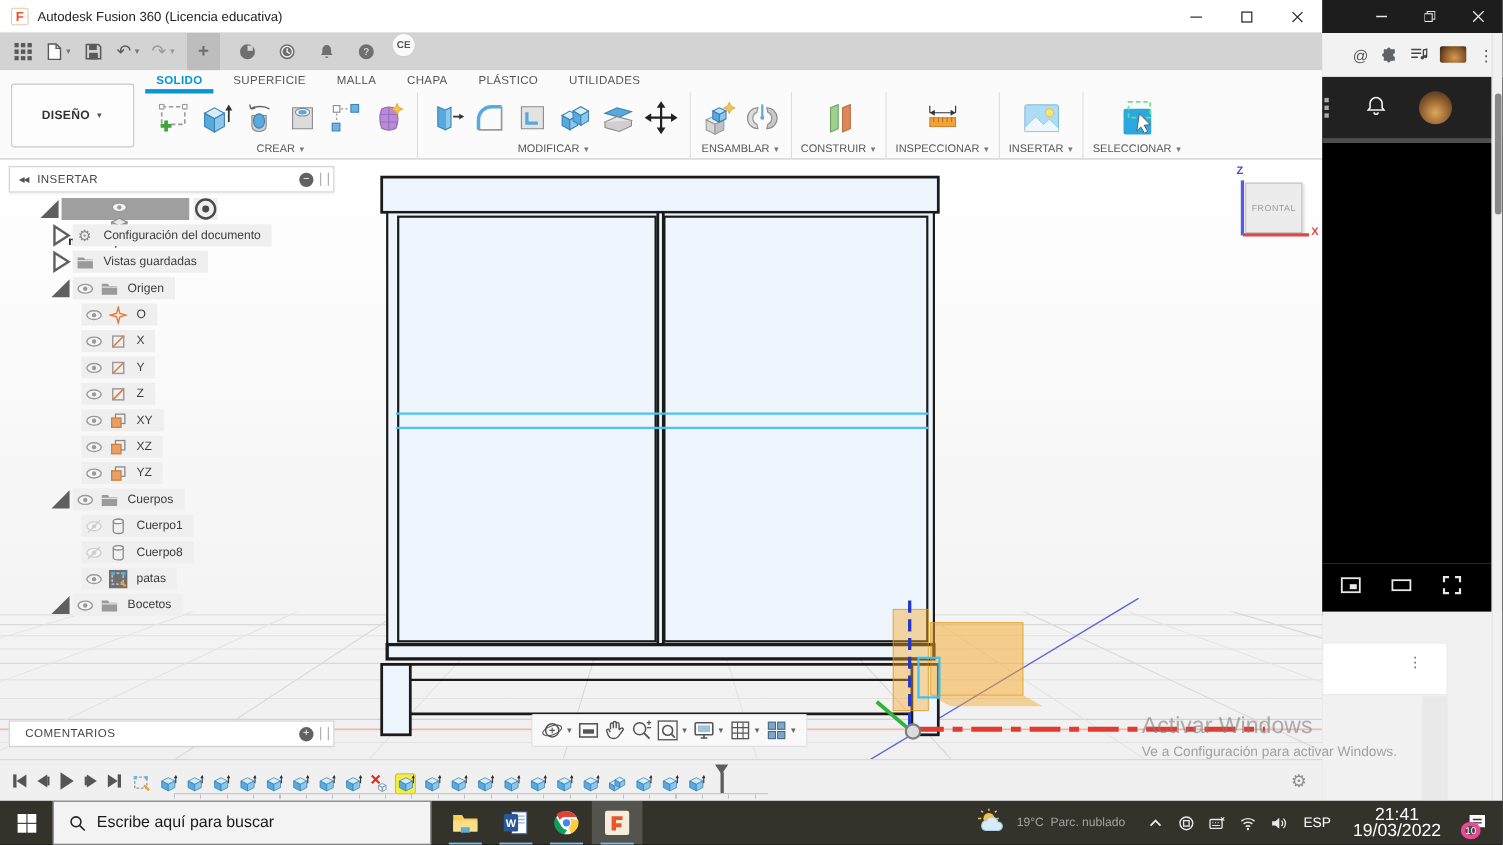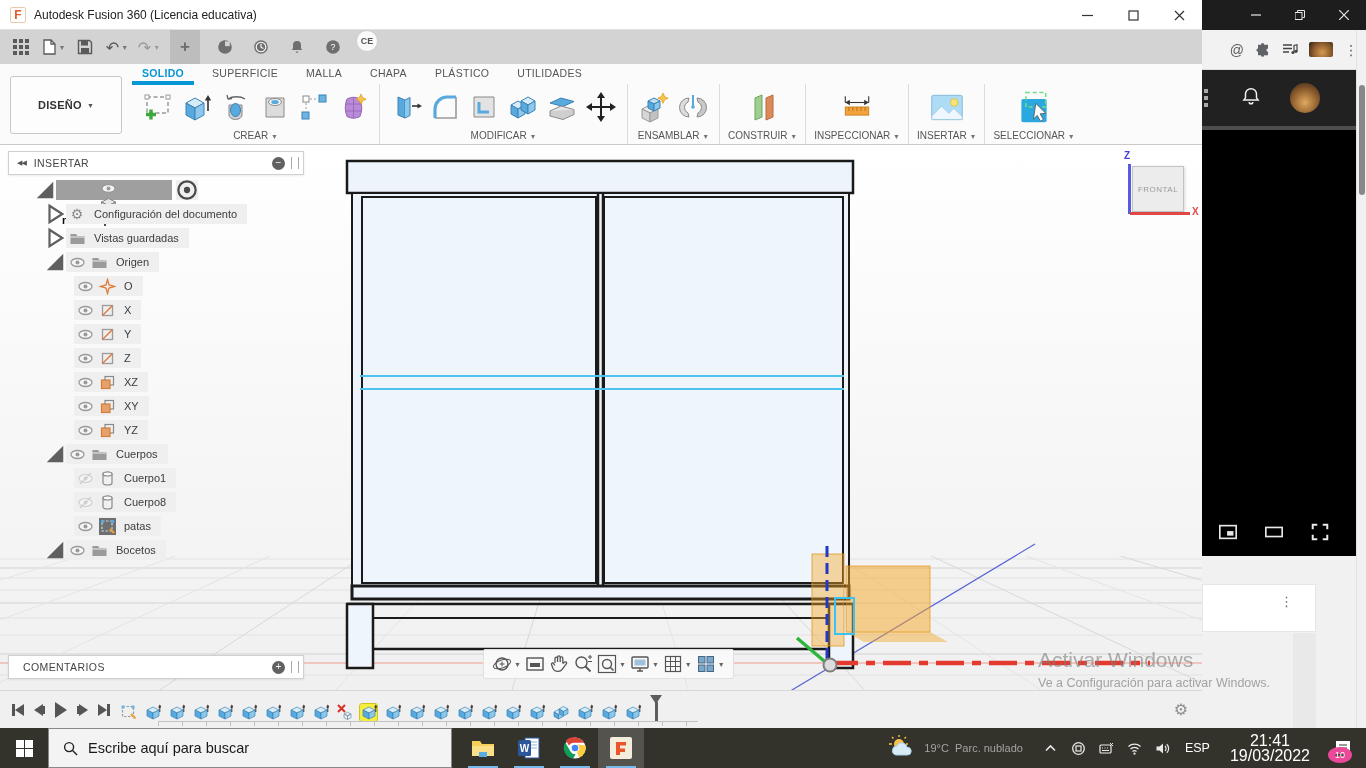--- a/index.html
+++ b/index.html
@@ -129,41 +129,41 @@
   .yt-card .kebab { position:absolute; right:22px; top:14px; color:#666; font-size:13px; letter-spacing:0; line-height:6px; }
   .yt-colshade { position:absolute; left:91px; top:73px; width:23px; bottom:0; background:#e9e9e9; }
   .c-scroll { position:absolute; right:0; top:30px; width:10px; bottom:0; background:#f1f1f1; border-left:1px solid #e2e2e2; }
   .c-thumb { position:absolute; left:2px; top:55px; width:6px; height:110px; background:#888; border-radius:3px; }
 
   
   .taskbar { position:absolute; left:0; top:728px; width:1366px; height:40px; background:#34332b; display:flex; align-items:center; }
   .tb-start { width:48px; height:40px; display:flex; align-items:center; justify-content:center; }
   .win-logo { display:grid; grid-template-columns:8px 8px; grid-template-rows:8px 8px; gap:1px; }
   .win-logo i { background:#fff; }
-  .tb-search { width:404px; height:40px; background:#f3f3f3; border:1px solid #888; display:flex; align-items:center; padding-left:14px; gap:10px; }
+  .tb-search { width:344px; height:40px; background:#f3f3f3; border:1px solid #888; display:flex; align-items:center; padding-left:14px; gap:10px; }
   .tb-search svg { width:15px; height:15px; flex:0 0 auto; }
   .tb-search input { border:none; outline:none; background:transparent; font-size:14.5px; color:#111; width:270px; font-family:"Liberation Sans",sans-serif; }
   .tb-search input::placeholder { color:#191919; opacity:1; }
   .tb-apps { display:flex; margin-left:8px; }
   .tb-app { width:46px; height:40px; display:flex; align-items:center; justify-content:center; position:relative; }
   .tb-app::after { content:""; position:absolute; left:8px; right:8px; bottom:0; height:2.5px; background:#76b9ed; }
   .tb-app.active { background:rgba(255,255,255,.16); }
   .tb-app svg { width:24px; height:24px; }
   .tb-right { margin-left:auto; display:flex; align-items:center; gap:0; }
   .tb-weather { display:flex; align-items:center; gap:9px; padding:0 10px; }
   .tb-weather svg { width:26px; height:26px; }
   .wx-text { color:#a3a3a3; font-size:11px; white-space:nowrap; }
   .tray { display:flex; align-items:center; gap:4px; margin-left:6px; }
   .tray-ic { width:24px; height:40px; display:flex; align-items:center; justify-content:center; color:#e9e9e9; font-size:13px; }
   .tray-ic svg { width:15px; height:15px; }
   .tb-lang { color:#fff; font-size:12.5px; padding:0 10px; }
   .tb-clock { color:#fff; font-size:16px; text-align:center; line-height:15px; padding:0 10px; white-space:nowrap; }
   .tb-notif { width:46px; height:40px; display:flex; align-items:center; justify-content:center; position:relative; }
   .tb-notif svg { width:18px; height:18px; }
-  .notif-badge { position:absolute; left:8px; bottom:5px; min-width:16px; height:16px; border-radius:50%; background:#4b4a42; border:7px solid #ec4899; color:#fff; font-size:9px; display:flex; align-items:center; justify-content:center; }
+  .notif-badge { position:absolute; left:8px; bottom:5px; min-width:16px; height:16px; border-radius:50%; background:#4b4a42; border:4px solid #ec4899; color:#fff; font-size:9px; display:flex; align-items:center; justify-content:center; }
 </style>
 </head>
 <body>
 
 <div class="screen">
 
   <div class="fusion">
 
     <div class="f-titlebar">
       <div class="f-logo">F</div>
@@ -680,38 +680,38 @@
                   <ellipse cx="8.5" cy="8.5" rx="6.5" ry="4" fill="#f5f5f5" stroke="#9a9a9a" stroke-width="1.3"></ellipse>
                   <circle cx="8.5" cy="8.5" r="2" fill="#9a9a9a"></circle>
                 </svg>
               </span>
               <span class="slot tree-ic">
                 <svg viewBox="0 0 17 17">
                   <rect x="6" y="2.5" width="8.5" height="8.5" fill="none" stroke="#8a8a8a" stroke-width="1.2"></rect>
                   <rect x="2.5" y="6" width="8.5" height="8.5" fill="#e8a06a" stroke="#cf7f3e" stroke-width="1.2"></rect>
                 </svg>
               </span>
-              <span class="nav-label">XZ</span>
+              <span class="nav-label">XY</span>
             </div>
           </div>
           <div class="nav-row" style="padding-left: 66px;">
             <div class="row-body">
               <span class="slot tree-ic">
                 <svg viewBox="0 0 17 17">
                   <ellipse cx="8.5" cy="8.5" rx="6.5" ry="4" fill="#f5f5f5" stroke="#9a9a9a" stroke-width="1.3"></ellipse>
                   <circle cx="8.5" cy="8.5" r="2" fill="#9a9a9a"></circle>
                 </svg>
               </span>
               <span class="slot tree-ic">
                 <svg viewBox="0 0 17 17">
                   <rect x="6" y="2.5" width="8.5" height="8.5" fill="none" stroke="#8a8a8a" stroke-width="1.2"></rect>
                   <rect x="2.5" y="6" width="8.5" height="8.5" fill="#e8a06a" stroke="#cf7f3e" stroke-width="1.2"></rect>
                 </svg>
               </span>
-              <span class="nav-label">XY</span>
+              <span class="nav-label">XZ</span>
             </div>
           </div>
           <div class="nav-row" style="padding-left: 66px;">
             <div class="row-body">
               <span class="slot tree-ic">
                 <svg viewBox="0 0 17 17">
                   <ellipse cx="8.5" cy="8.5" rx="6.5" ry="4" fill="#f5f5f5" stroke="#9a9a9a" stroke-width="1.3"></ellipse>
                   <circle cx="8.5" cy="8.5" r="2" fill="#9a9a9a"></circle>
                 </svg>
               </span>

